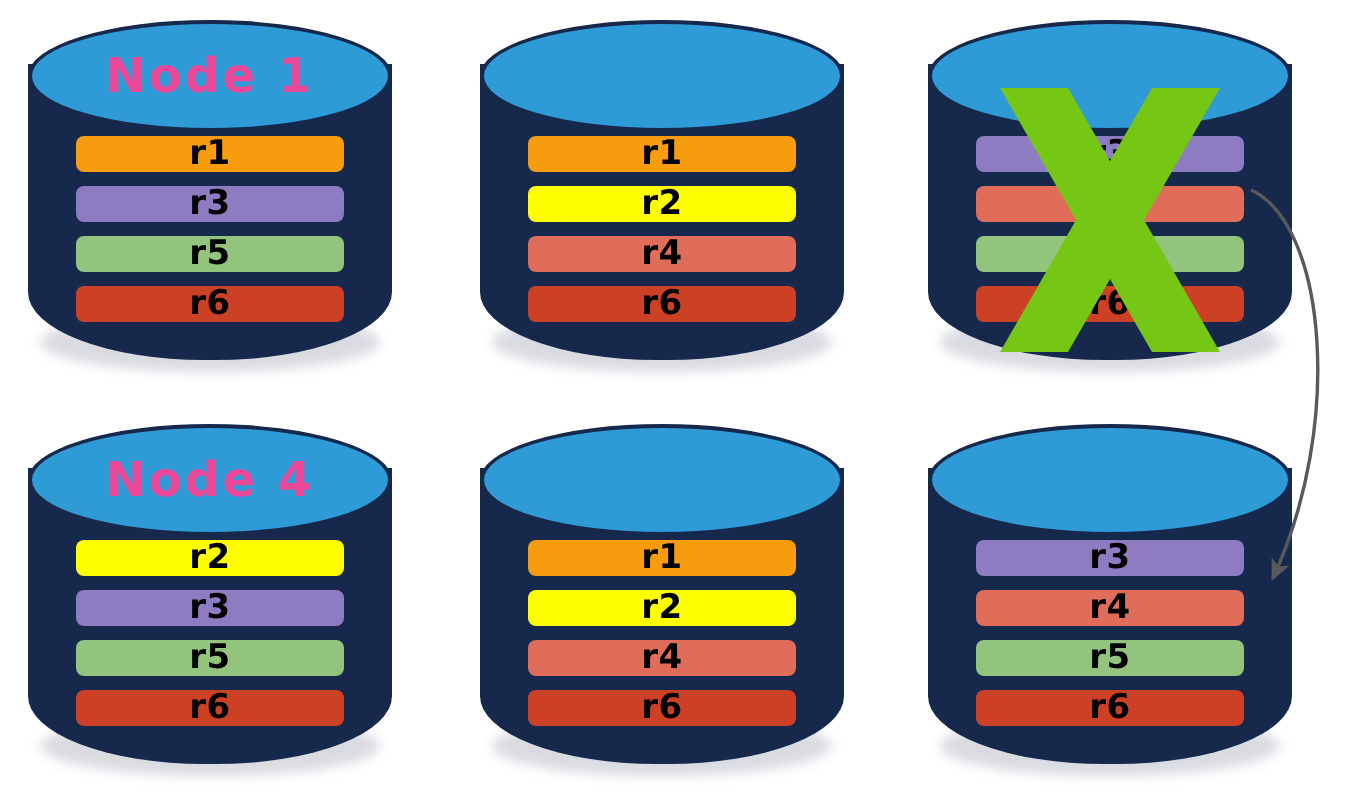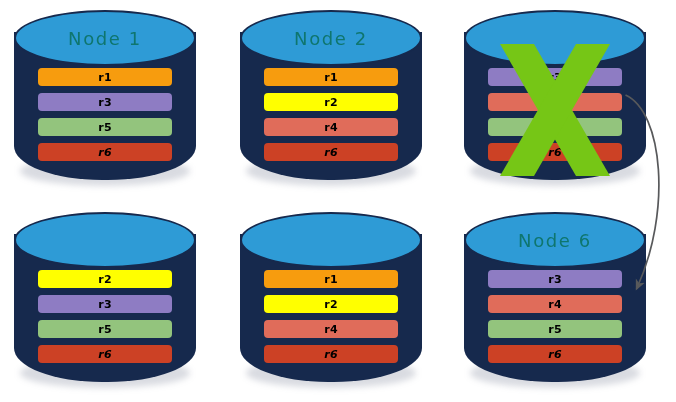--- a/index.html
+++ b/index.html
@@ -68,48 +68,48 @@
 
   .node-label {
     position: absolute;
     left: 0;
     top: 0;
     width: 182px;
     height: 56px;
     display: flex;
     align-items: center;
     justify-content: center;
-    color: #0f766e;
-    font-size: 18px;
-    font-weight: normal;
+    color: #ec4899;
+    font-size: 24px;
+    font-weight: bold;
     letter-spacing: 1.6px;
     white-space: nowrap;
   }
 
   
   .bars {
     position: absolute;
     left: 24px;
     top: 58px;
     width: 134px;
   }
   .bar {
     height: 18px;
     margin-bottom: 7px;
     border-radius: 4px;
     display: flex;
     align-items: center;
     justify-content: center;
     color: #000000;
-    font-size: 11px;
+    font-size: 17px;
     font-weight: bold;
     letter-spacing: 0.3px;
     box-sizing: border-box;
   }
-  .bar:last-child { margin-bottom: 0; font-style: italic; }
+  .bar:last-child { margin-bottom: 0; }
 
   
   .cross {
     position: absolute;
     left: 8px;
     top: 30px;
     width: 166px;
     height: 140px;
     pointer-events: none;
   }
@@ -137,21 +137,20 @@
         <div class="bar" style="background: rgb(247, 156, 14);">r1</div>
         <div class="bar" style="background: rgb(142, 124, 195);">r3</div>
         <div class="bar" style="background: rgb(147, 196, 125);">r5</div>
         <div class="bar" style="background: rgb(204, 65, 37);">r6</div>
       </div>
     </div>
     <div class="node" style="left: 240px; top: 10px;">
       <div class="node-shadow"></div>
       <div class="node-body"></div>
       <div class="node-top"></div>
-      <div class="node-label">Node 2</div>
       <div class="bars">
         <div class="bar" style="background: rgb(247, 156, 14);">r1</div>
         <div class="bar" style="background: rgb(255, 255, 0);">r2</div>
         <div class="bar" style="background: rgb(224, 108, 90);">r4</div>
         <div class="bar" style="background: rgb(204, 65, 37);">r6</div>
       </div>
     </div>
     <div class="node" style="left: 464px; top: 10px;">
       <div class="node-shadow"></div>
       <div class="node-body"></div>
@@ -164,20 +163,21 @@
       </div>
       <svg class="cross" viewBox="0 0 166 140">
         <path d="M 28 4 L 62 4 L 138 136 L 104 136 Z" fill="#76c616"></path>
         <path d="M 104 4 L 138 4 L 62 136 L 28 136 Z" fill="#76c616"></path>
       </svg>
     </div>
     <div class="node" style="left: 14px; top: 212px;">
       <div class="node-shadow"></div>
       <div class="node-body"></div>
       <div class="node-top"></div>
+      <div class="node-label">Node 4</div>
       <div class="bars">
         <div class="bar" style="background: rgb(255, 255, 0);">r2</div>
         <div class="bar" style="background: rgb(142, 124, 195);">r3</div>
         <div class="bar" style="background: rgb(147, 196, 125);">r5</div>
         <div class="bar" style="background: rgb(204, 65, 37);">r6</div>
       </div>
     </div>
     <div class="node" style="left: 240px; top: 212px;">
       <div class="node-shadow"></div>
       <div class="node-body"></div>
@@ -186,21 +186,20 @@
         <div class="bar" style="background: rgb(247, 156, 14);">r1</div>
         <div class="bar" style="background: rgb(255, 255, 0);">r2</div>
         <div class="bar" style="background: rgb(224, 108, 90);">r4</div>
         <div class="bar" style="background: rgb(204, 65, 37);">r6</div>
       </div>
     </div>
     <div class="node" style="left: 464px; top: 212px;">
       <div class="node-shadow"></div>
       <div class="node-body"></div>
       <div class="node-top"></div>
-      <div class="node-label">Node 6</div>
       <div class="bars">
         <div class="bar" style="background: rgb(142, 124, 195);">r3</div>
         <div class="bar" style="background: rgb(224, 108, 90);">r4</div>
         <div class="bar" style="background: rgb(147, 196, 125);">r5</div>
         <div class="bar" style="background: rgb(204, 65, 37);">r6</div>
       </div>
     </div>
   </div>
 
 <svg id="arrow-layer" viewBox="0 0 676 402" xmlns="http://www.w3.org/2000/svg">

